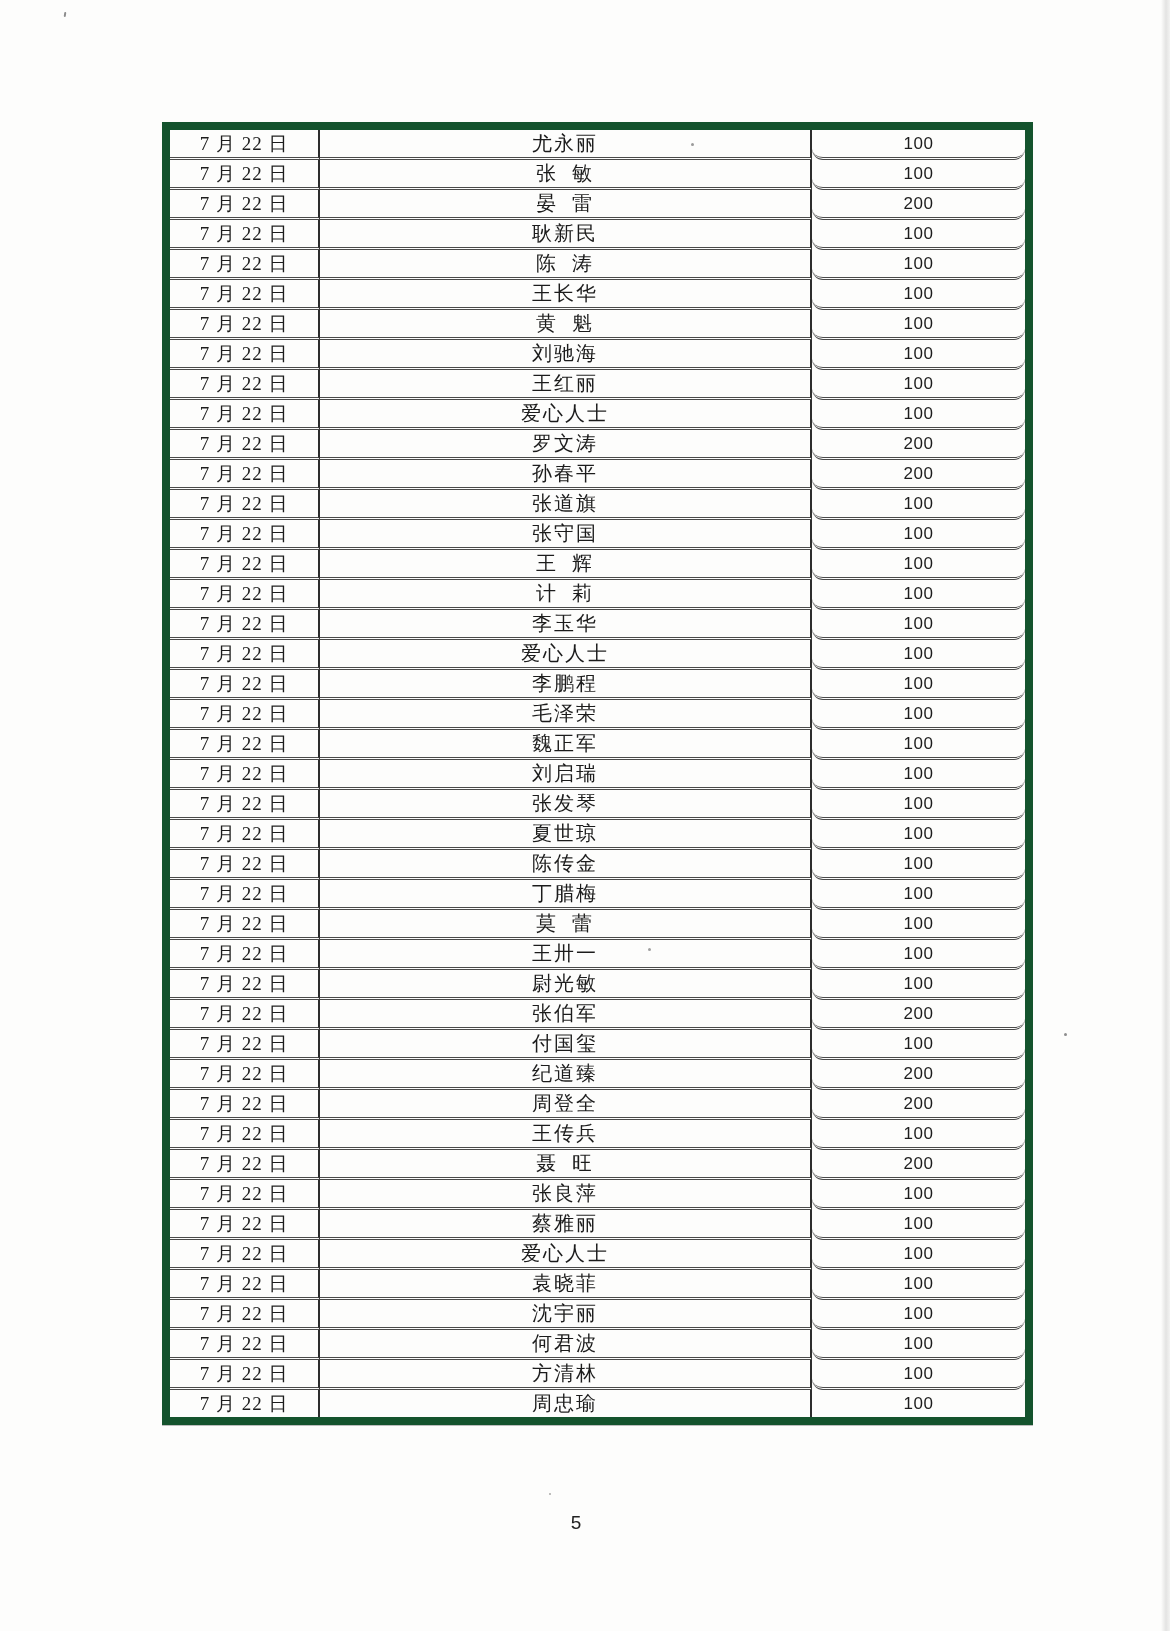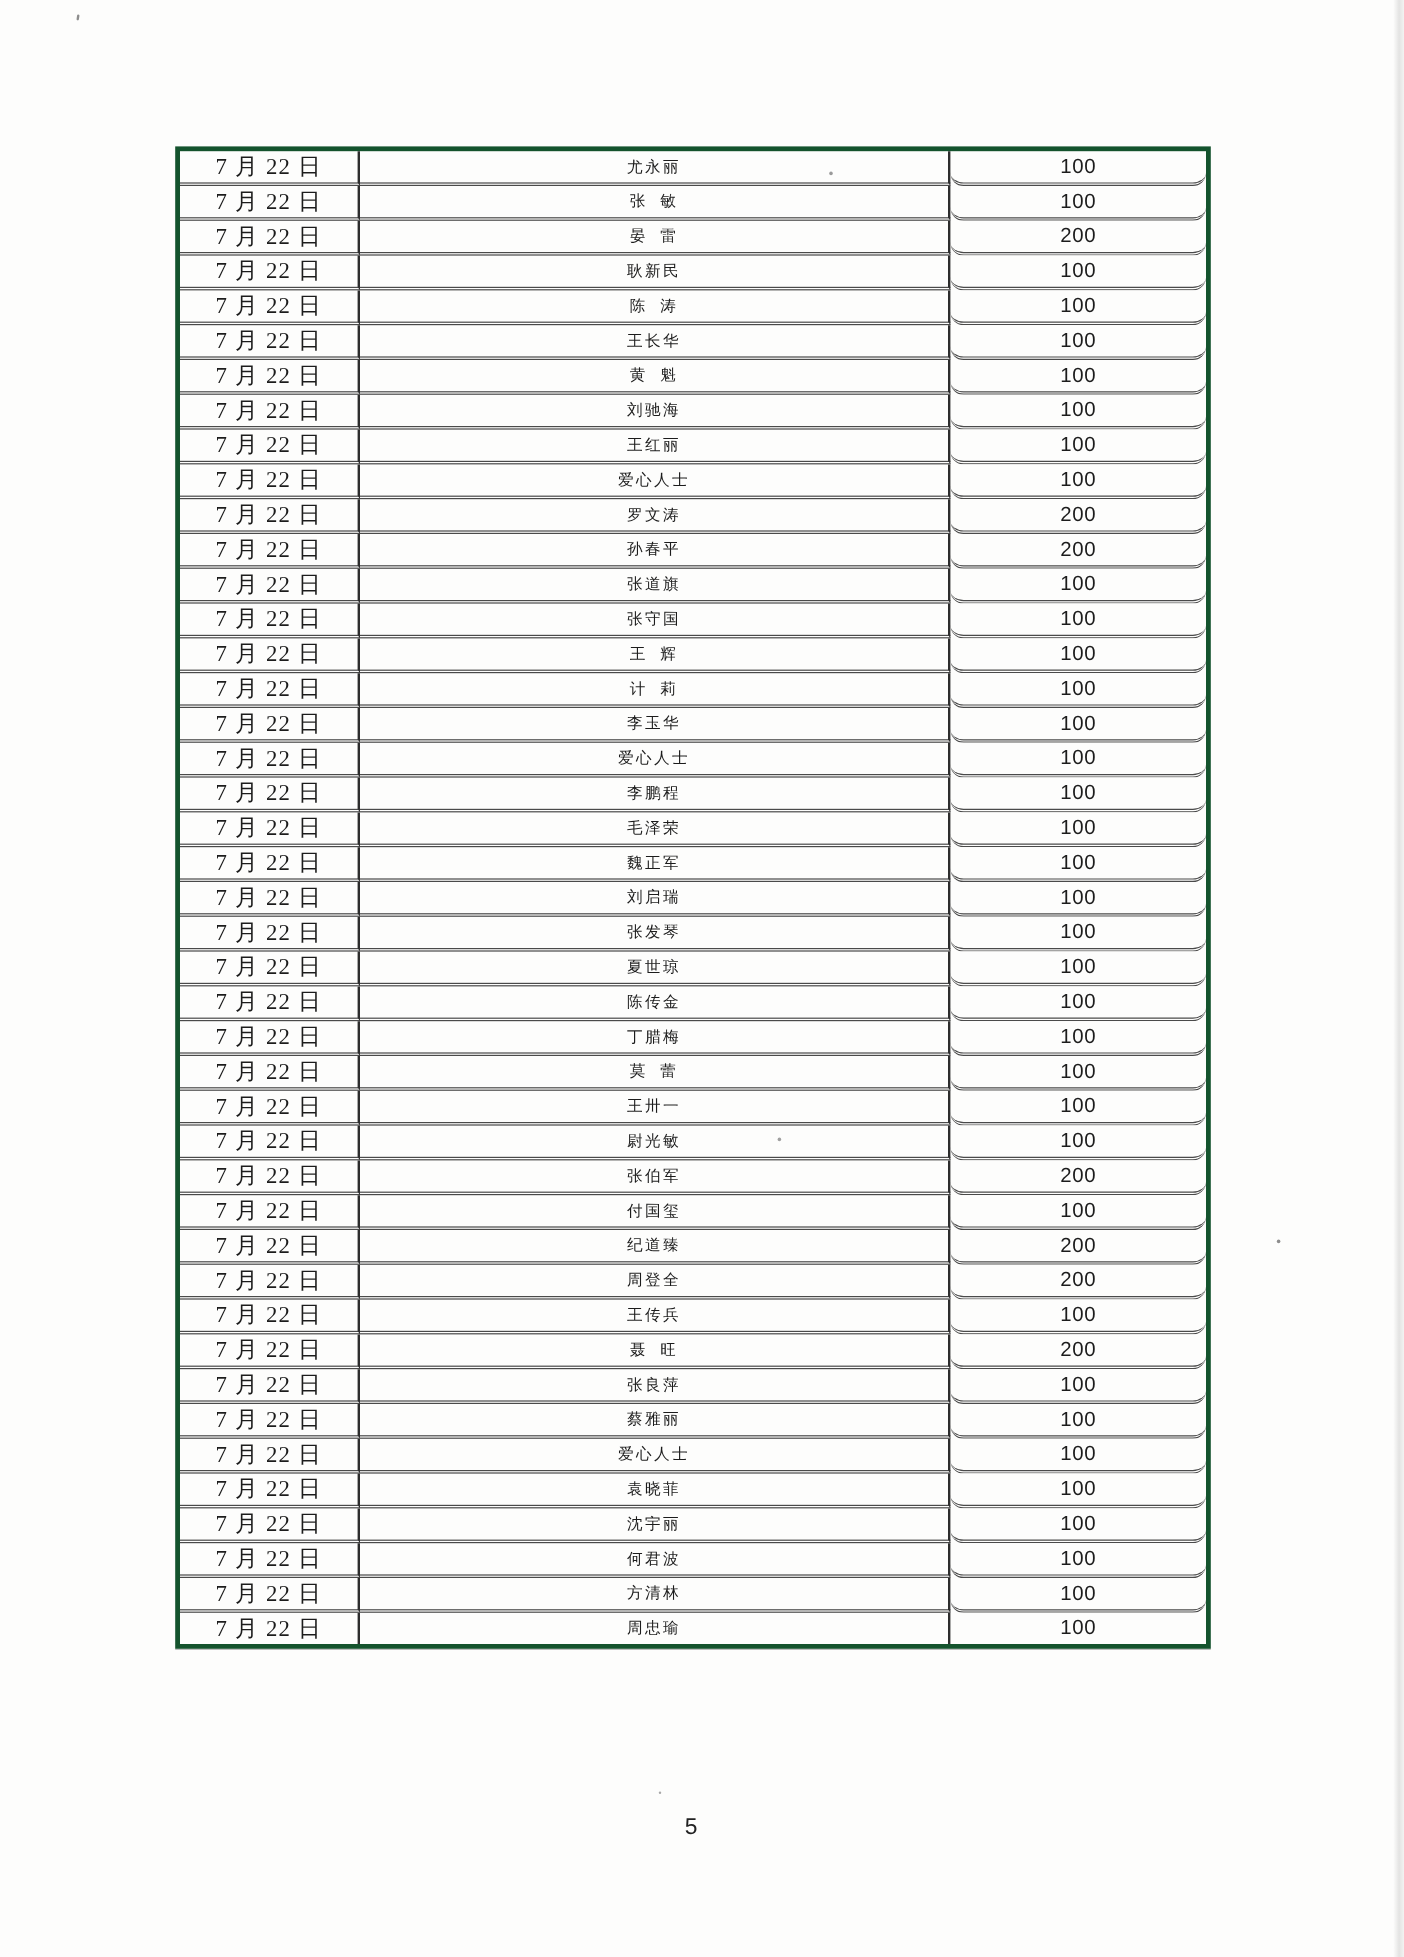--- a/index.html
+++ b/index.html
@@ -35,28 +35,28 @@
     border-radius: 50%;
   }
   .speck.s1 { left: 64px;  top: 12px;   width: 2px; height: 5px; border-radius: 1px; transform: rotate(8deg); }
   .speck.s2 { left: 691px; top: 143px;  width: 3px; height: 3px; background:#9a9a9a; }
   .speck.s3 { left: 648px; top: 948px;  width: 3px; height: 3px; background:#a0a0a0; }
   .speck.s4 { left: 1064px;top: 1033px; width: 3px; height: 3px; }
   .speck.s5 { left: 549px; top: 1493px; width: 2px; height: 2px; background:#a8a8a8; }
 
   table.donation-table {
     position: absolute;
-    left: 146px;
+    left: 162px;
     top: 122px;
     width: 855px;
     height: 1132px;
     border-collapse: separate;
     border-spacing: 0;
     table-layout: fixed;
-    border: 4px solid #14532d;
+    border: 8px solid #14532d;
     box-shadow: 0 1px 0 rgba(0,0,0,0.25);
   }
   col.c-date   { width: 150px; }
   col.c-name   { width: 492px; }
   col.c-amount { width: 213px; }
 
   .donation-table td {
     padding: 0;
     text-align: center;
     vertical-align: middle;
@@ -71,21 +71,21 @@
     border-right: 2px solid #2d2d2d;
   }
   td.col-date {
     font-family: "Liberation Serif", "DejaVu Serif", serif;
     font-size: 19px;
     letter-spacing: 1px;
     white-space: pre;
   }
   td.col-name {
     font-family: "Liberation Serif", "DejaVu Serif", serif;
-    font-size: 13px;
+    font-size: 20px;
     white-space: pre;
     letter-spacing: 2px;
   }
   td.col-amount {
     font-family: "Liberation Sans", "DejaVu Sans", sans-serif;
     font-size: 17px;
     letter-spacing: 0.5px;
     border-radius: 11px;
   }
   .page-number {

